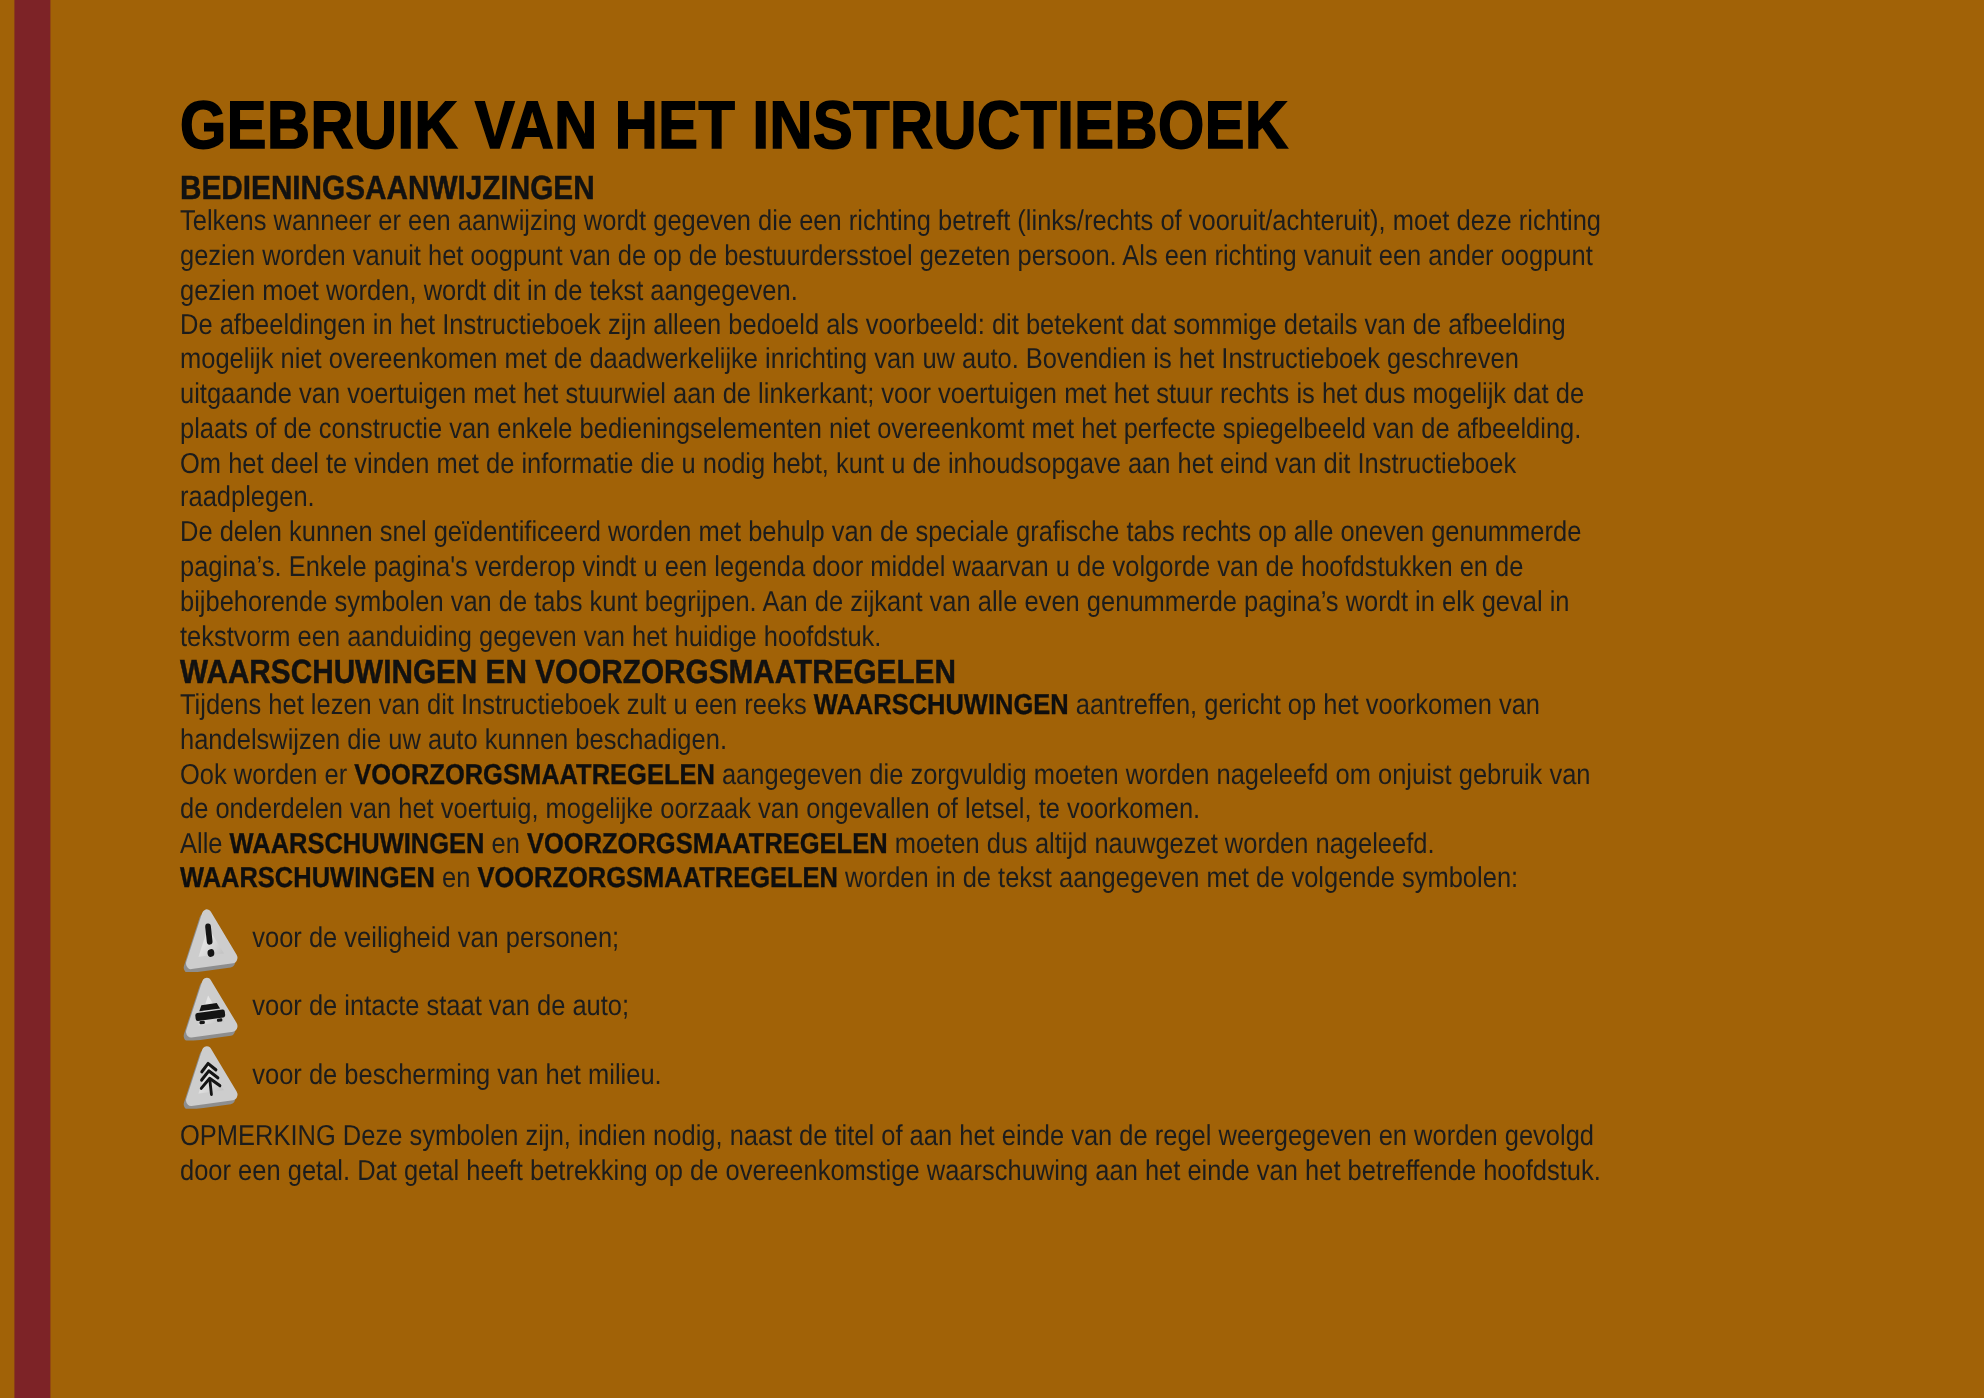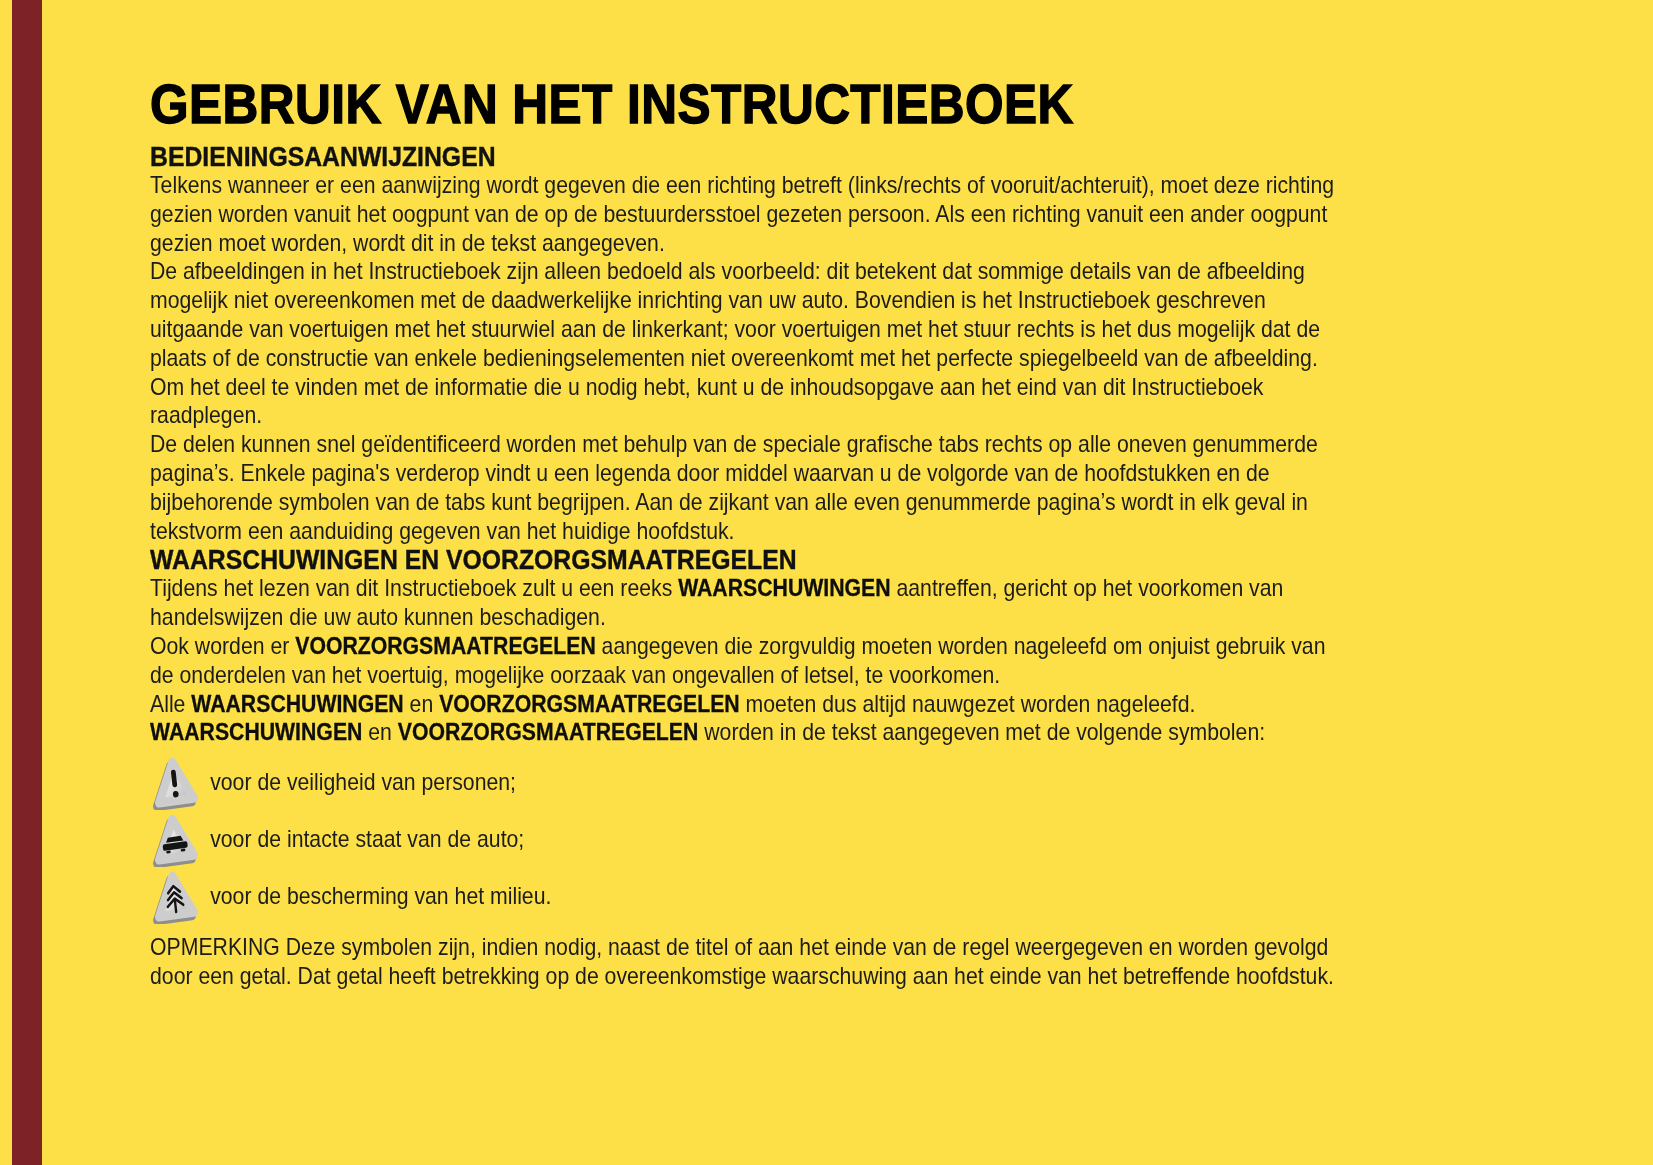--- a/index.html
+++ b/index.html
@@ -5,21 +5,21 @@
   html, body {
     margin: 0;
     padding: 0;
     background: #ffffff;
     font-family: "Liberation Sans", sans-serif;
   }
   .page {
     position: relative;
     width: 1653px;
     height: 1165px;
-    background: #fde047;
+    background: #a16207;
     overflow: hidden;
   }
   .accent-bar {
     position: absolute;
     left: 12px;
     top: 0;
     width: 30px;
     height: 1165px;
   }
   .content {

